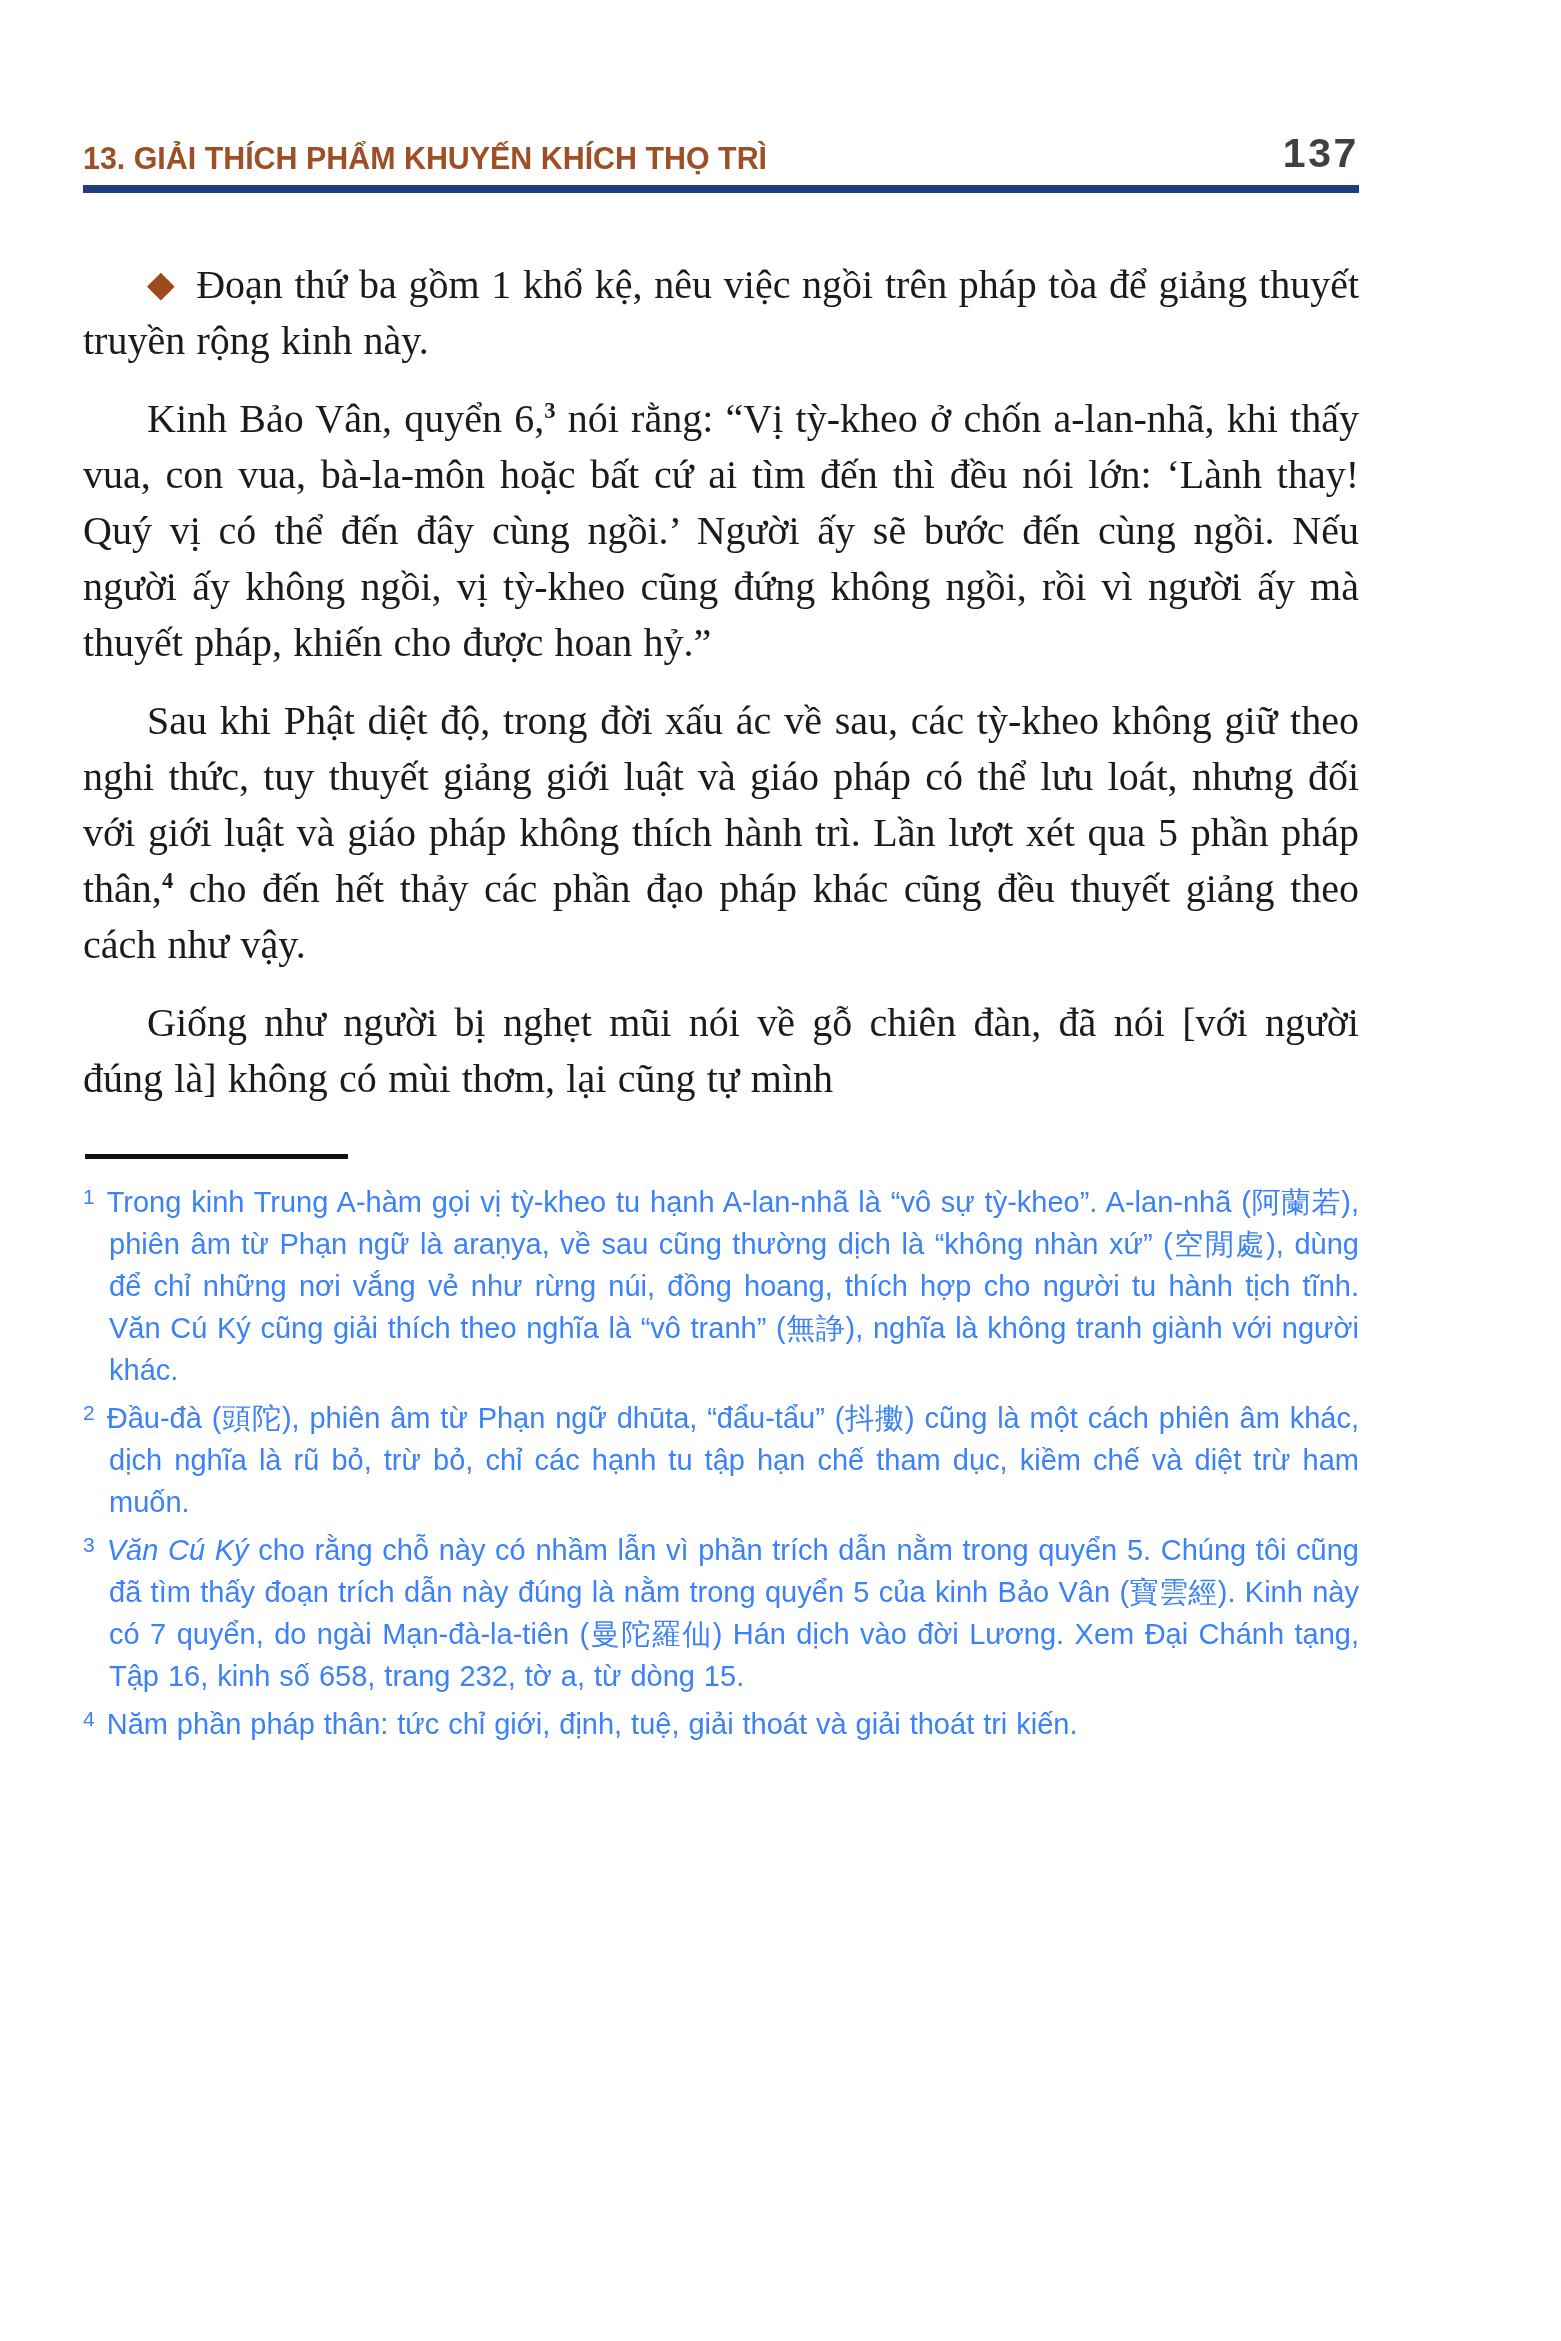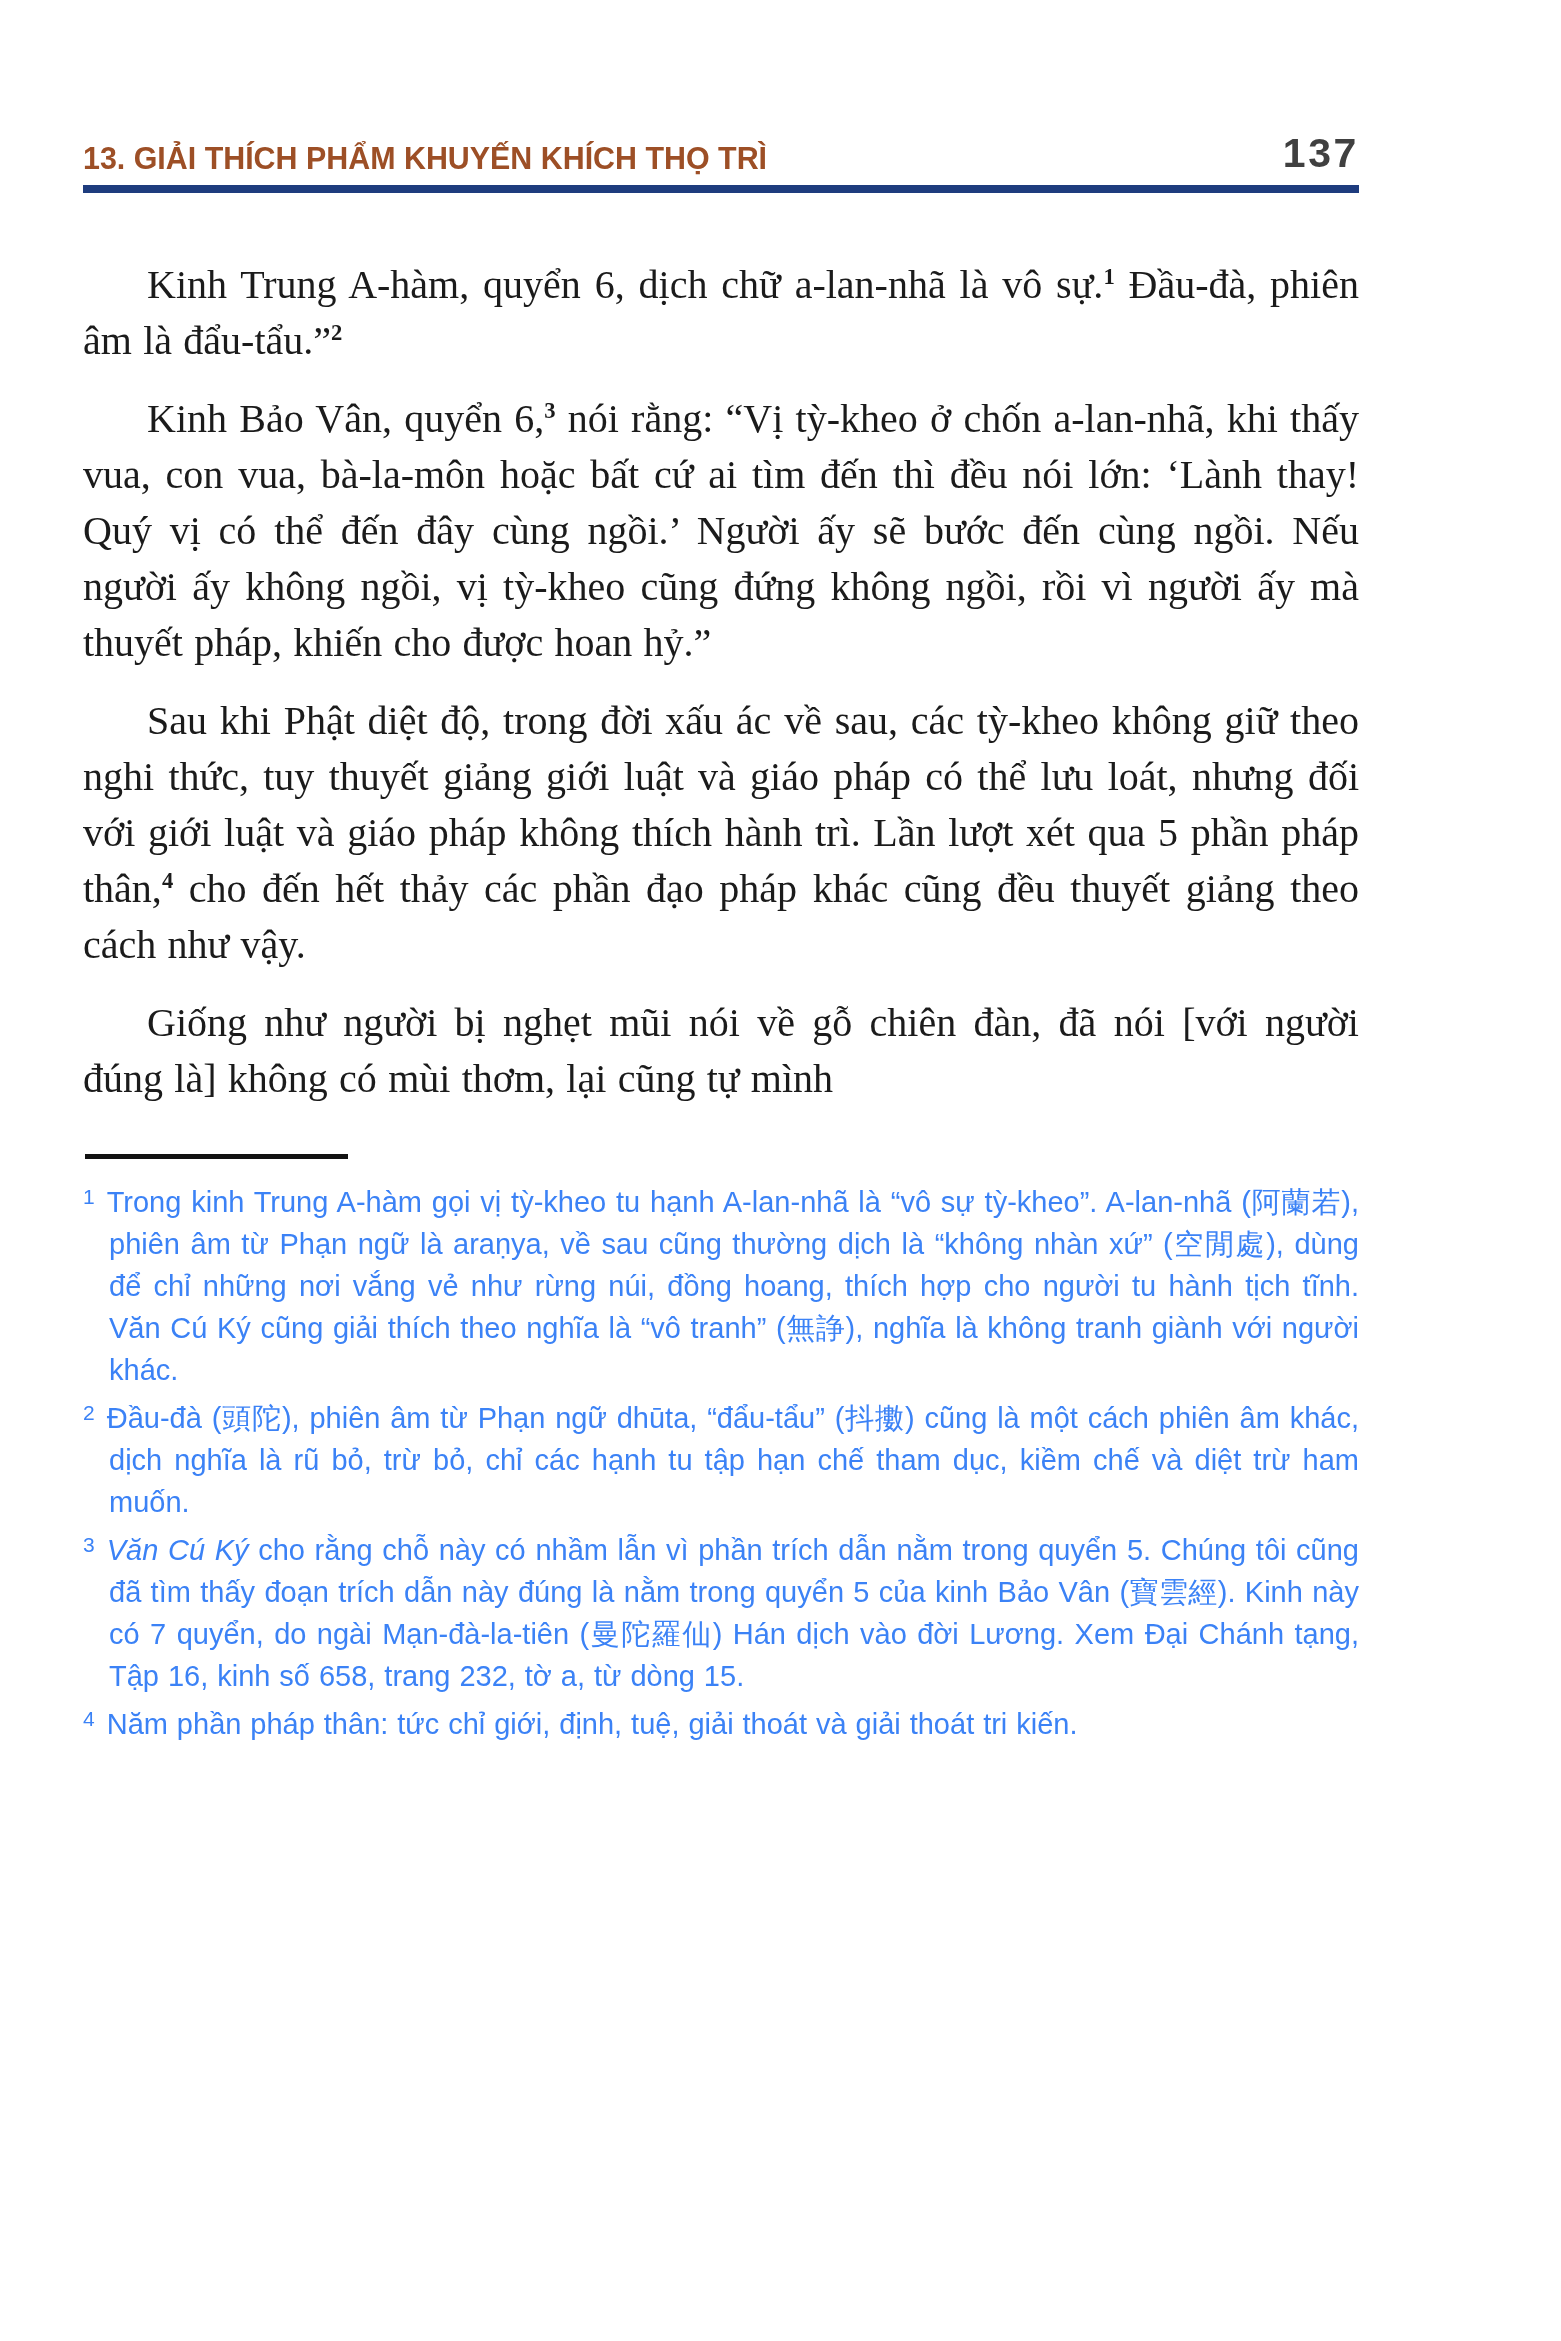--- a/index.html
+++ b/index.html
@@ -48,21 +48,21 @@
 <body>
 
 <div class="page" style="--title-color: #9d4f26; --rule-color: #1e3c7e; --bullet-color: #9c4a1e;">
   <div class="header-row">
     <div class="chapter-title">13. GIẢI THÍCH PHẨM KHUYẾN KHÍCH THỌ TRÌ</div>
     <div class="page-number">137</div>
   </div>
   <div class="header-rule"></div>
 
   <div class="body-text" id="body-text">
-      <div class="para"><span>Kinh Trung A-hàm, quyển 6, dịch chữ a-lan-nhã là vô sự.</span><sup class="fnref">1</sup><span> Đầu-đà, phiên âm là đẩu-tẩu.”</span><sup class="fnref">2</sup></div>
+      <div class="para first"><span class="diamond">◆</span><span>Đoạn thứ ba gồm 1 khổ kệ, nêu việc ngồi trên pháp tòa để giảng thuyết truyền rộng kinh này.</span></div>
       <div class="para"><span>Kinh Bảo Vân, quyển 6,</span><sup class="fnref">3</sup><span> nói rằng: “Vị tỳ-kheo ở chốn a-lan-nhã, khi thấy vua, con vua, bà-la-môn hoặc bất cứ ai tìm đến thì đều nói lớn: ‘Lành thay! Quý vị có thể đến đây cùng ngồi.’ Người ấy sẽ bước đến cùng ngồi. Nếu người ấy không ngồi, vị tỳ-kheo cũng đứng không ngồi, rồi vì người ấy mà thuyết pháp, khiến cho được hoan hỷ.”</span></div>
       <div class="para"><span>Sau khi Phật diệt độ, trong đời xấu ác về sau, các tỳ-kheo không giữ theo nghi thức, tuy thuyết giảng giới luật và giáo pháp có thể lưu loát, nhưng đối với giới luật và giáo pháp không thích hành trì. Lần lượt xét qua 5 phần pháp thân,</span><sup class="fnref">4</sup><span> cho đến hết thảy các phần đạo pháp khác cũng đều thuyết giảng theo cách như vậy.</span></div>
       <div class="para"><span>Giống như người bị nghẹt mũi nói về gỗ chiên đàn, đã nói [với người đúng là] không có mùi thơm, lại cũng tự mình</span></div>
     </div>
 
   <div class="footnotes">
     <div class="fn-sep"></div>
     <div id="footnote-list">
         <div class="footnote first"><sup class="fn-num">1</sup><span>Trong kinh Trung A-hàm gọi vị tỳ-kheo tu hạnh A-lan-nhã là “vô sự tỳ-kheo”. A-lan-nhã (阿蘭若), phiên âm từ Phạn ngữ là araṇya, về sau cũng thường dịch là “không nhàn xứ” (空閒處), dùng để chỉ những nơi vắng vẻ như rừng núi, đồng hoang, thích hợp cho người tu hành tịch tĩnh. Văn Cú Ký cũng giải thích theo nghĩa là “vô tranh” (無諍), nghĩa là không tranh giành với người khác.</span></div>
         <div class="footnote"><sup class="fn-num">2</sup><span>Đầu-đà (頭陀), phiên âm từ Phạn ngữ dhūta, “đẩu-tẩu” (抖擻) cũng là một cách phiên âm khác, dịch nghĩa là rũ bỏ, trừ bỏ, chỉ các hạnh tu tập hạn chế tham dục, kiềm chế và diệt trừ ham muốn.</span></div>

